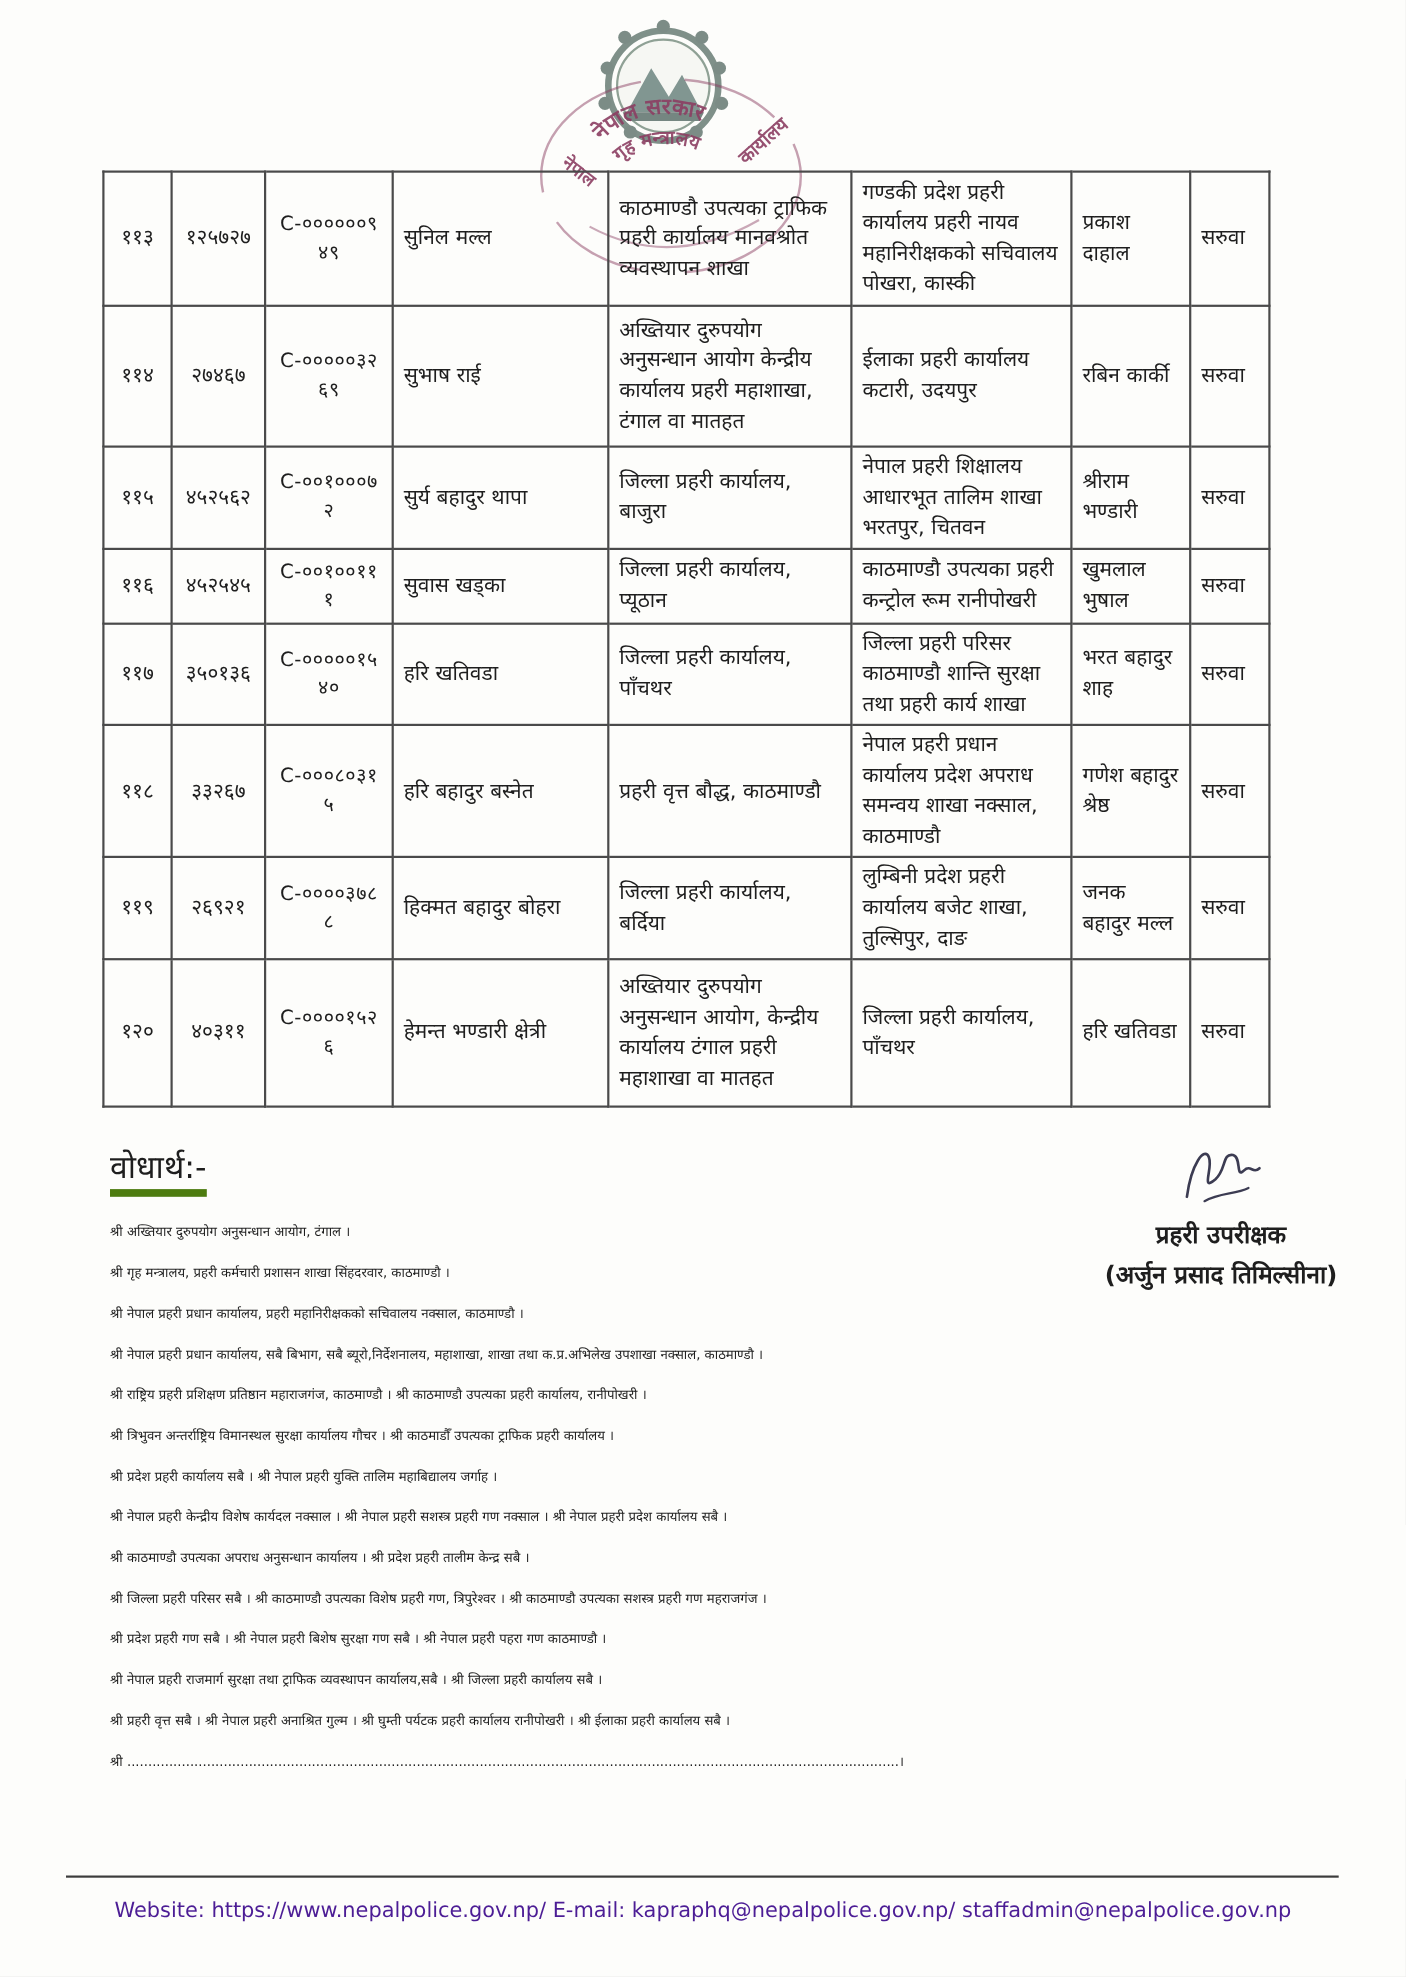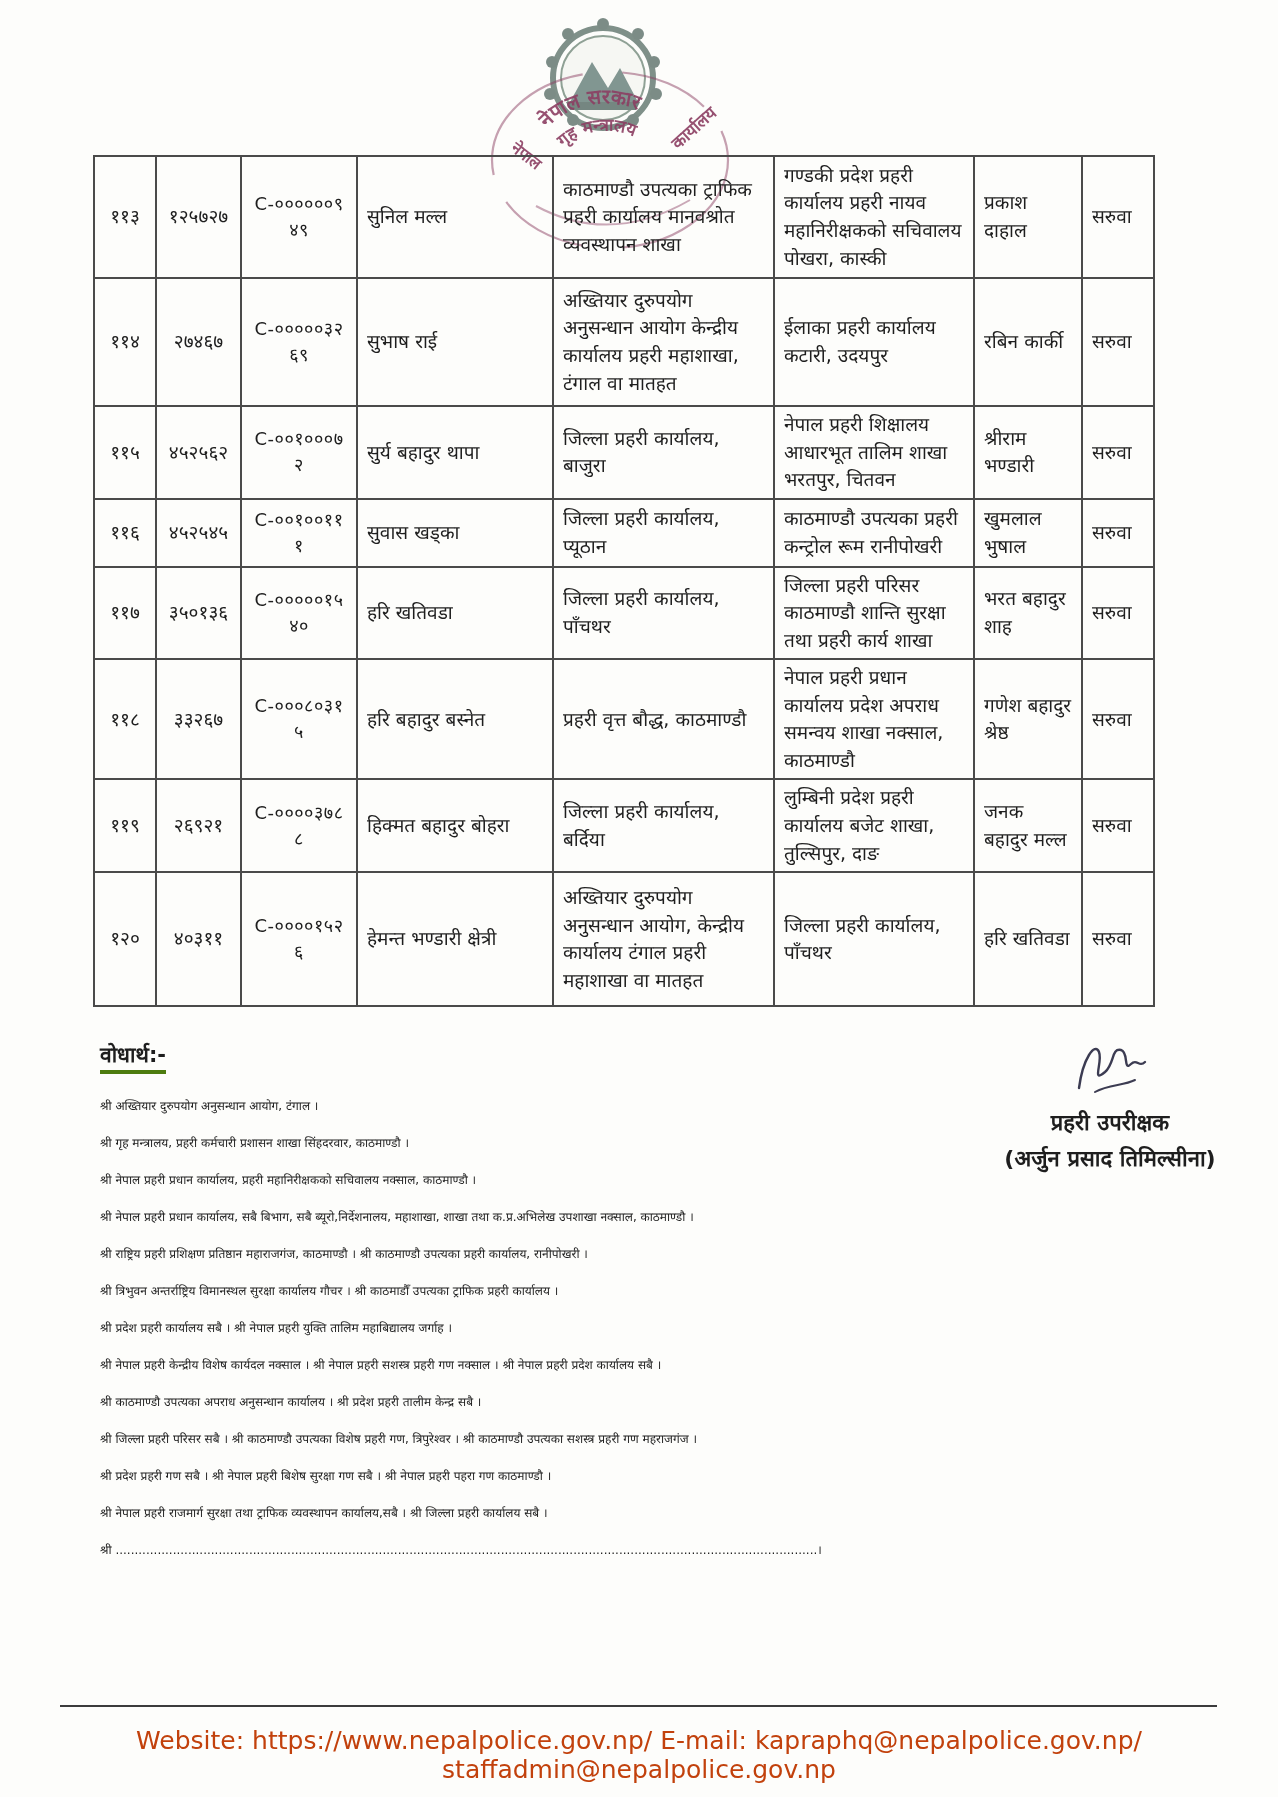--- a/index.html
+++ b/index.html
@@ -29,35 +29,35 @@
     padding:4px 9px;
     vertical-align:middle;
     word-wrap:break-word;
   }
   td.c-sn,td.c-reg,td.c-cno{text-align:center;}
   td.c-cno{font-size:18px;letter-spacing:.5px;}
   td.c-name,td.c-from,td.c-to,td.c-repl,td.c-remark{text-align:left;}
   
   .cc{position:absolute;left:100px;top:1040px;width:990px;}
   .cc-heading{
-    font-size:21px;font-weight:bold;
-    border-bottom:4px solid #4d7c0f;
+    font-size:29px;font-weight:normal;
+    border-bottom:7px solid #4d7c0f;
     display:inline-block;
     padding-bottom:2px;margin-bottom:14px;
   }
   .cc-line{font-size:12px;line-height:37px;white-space:nowrap;overflow:hidden;}
   
   .sig{position:absolute;left:960px;top:1038px;width:300px;text-align:center;}
   .sig-title{font-size:22px;font-weight:bold;margin-top:2px;}
   .sig-name{font-size:22px;font-weight:bold;margin-top:6px;white-space:nowrap;}
   
   .footer-rule{position:absolute;left:60px;top:1705px;width:1157px;border-top:2.5px solid #3c3c3c;}
   .footer-text{
     position:absolute;left:0;top:1726px;width:1278px;
-    text-align:center;font-size:25px;color:#c2410c;
+    text-align:center;font-size:19px;color:#4c1d95;
   }
 </style>
 </head>
 <body>
 
 <div class="page">
 
   <div class="emblem-wrap">
     <svg width="420" height="260" viewBox="0 0 420 260">
       <defs>
@@ -204,20 +204,21 @@
     <div class="cc-line">श्री नेपाल प्रहरी प्रधान कार्यालय, प्रहरी महानिरीक्षकको सचिवालय नक्साल, काठमाण्डौ ।</div>
     <div class="cc-line">श्री नेपाल प्रहरी प्रधान कार्यालय, सबै बिभाग, सबै ब्यूरो,निर्देशनालय, महाशाखा, शाखा तथा क.प्र.अभिलेख उपशाखा नक्साल, काठमाण्डौ ।</div>
     <div class="cc-line">श्री राष्ट्रिय प्रहरी प्रशिक्षण प्रतिष्ठान महाराजगंज, काठमाण्डौ । श्री काठमाण्डौ उपत्यका प्रहरी कार्यालय, रानीपोखरी ।</div>
     <div class="cc-line">श्री त्रिभुवन अन्तर्राष्ट्रिय विमानस्थल सुरक्षा कार्यालय गौचर । श्री काठमाडौँ उपत्यका ट्राफिक प्रहरी कार्यालय ।</div>
     <div class="cc-line">श्री प्रदेश प्रहरी कार्यालय सबै । श्री नेपाल प्रहरी युक्ति तालिम महाबिद्यालय जर्गाह ।</div>
     <div class="cc-line">श्री नेपाल प्रहरी केन्द्रीय विशेष कार्यदल नक्साल । श्री नेपाल प्रहरी सशस्त्र प्रहरी गण नक्साल । श्री नेपाल प्रहरी प्रदेश कार्यालय सबै  ।</div>
     <div class="cc-line">श्री काठमाण्डौ उपत्यका अपराध अनुसन्धान कार्यालय । श्री प्रदेश प्रहरी तालीम केन्द्र सबै ।</div>
     <div class="cc-line">श्री जिल्ला प्रहरी परिसर सबै  । श्री काठमाण्डौ उपत्यका विशेष प्रहरी गण, त्रिपुरेश्वर । श्री काठमाण्डौ उपत्यका सशस्त्र प्रहरी गण महराजगंज ।</div>
     <div class="cc-line">श्री प्रदेश प्रहरी गण सबै । श्री नेपाल प्रहरी बिशेष सुरक्षा गण सबै । श्री नेपाल प्रहरी पहरा गण काठमाण्डौ ।</div>
     <div class="cc-line">श्री नेपाल प्रहरी राजमार्ग सुरक्षा तथा ट्राफिक व्यवस्थापन कार्यालय,सबै । श्री जिल्ला प्रहरी कार्यालय सबै  ।</div>
+    <div class="cc-line">श्री प्रहरी वृत्त सबै । श्री नेपाल प्रहरी अनाश्रित गुल्म । श्री घुम्ती पर्यटक प्रहरी कार्यालय रानीपोखरी । श्री ईलाका प्रहरी कार्यालय सबै ।</div>
     <div class="cc-line">श्री ........................................................................................................................................................................................।</div>
   </div>
 
   <div class="sig">
     <svg width="90" height="62" viewBox="0 0 90 62">
       <path d="M14 50 C 18 20, 30 4, 34 14 C 38 24, 26 46, 40 34 C 50 25, 46 10, 56 12 C 64 14, 58 34, 66 26 C 72 20, 74 30, 80 24" fill="none" stroke="#3c3c52" stroke-width="2.4" stroke-linecap="round"></path>
       <path d="M30 54 C 44 46, 58 48, 70 42" fill="none" stroke="#3c3c52" stroke-width="2" stroke-linecap="round"></path>
     </svg>
     <div class="sig-title">प्रहरी उपरीक्षक</div>
     <div class="sig-name">(अर्जुन प्रसाद तिमिल्सीना)</div>

